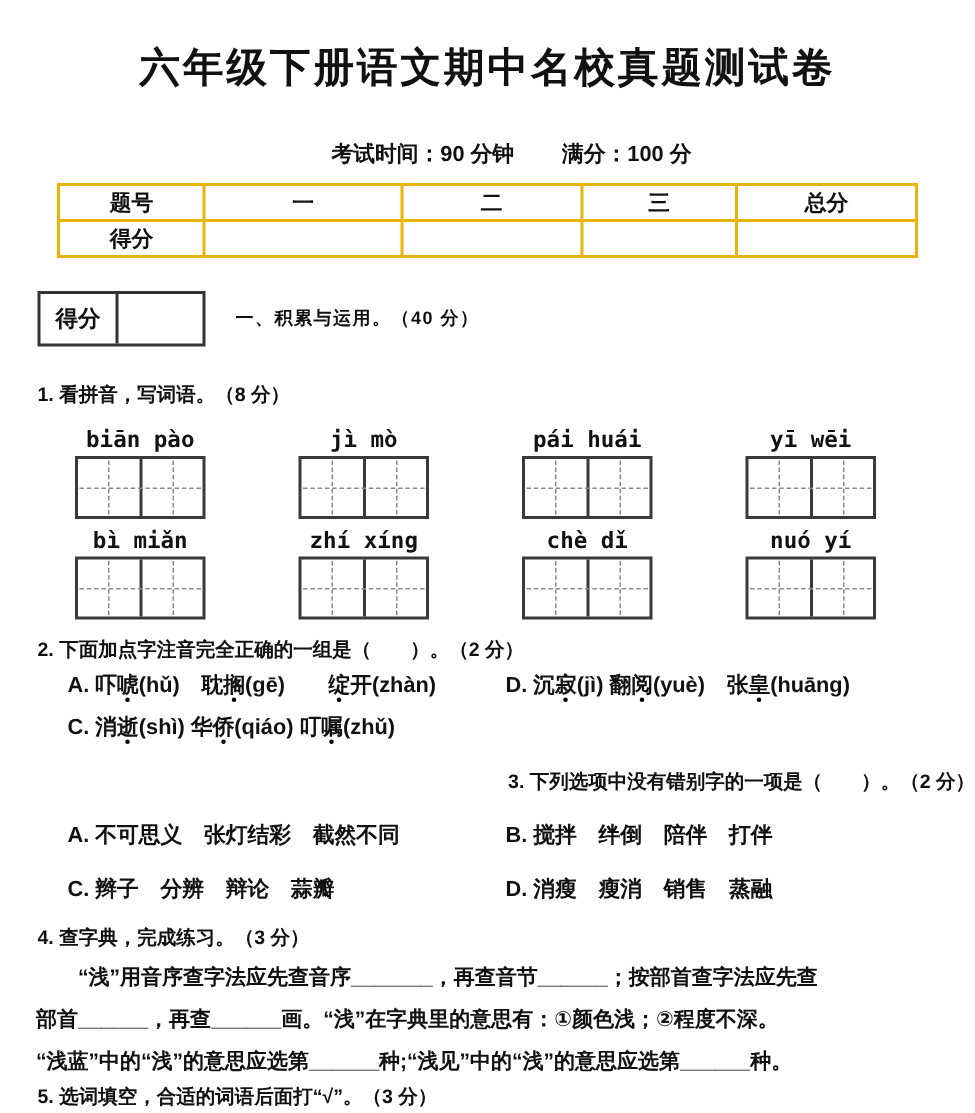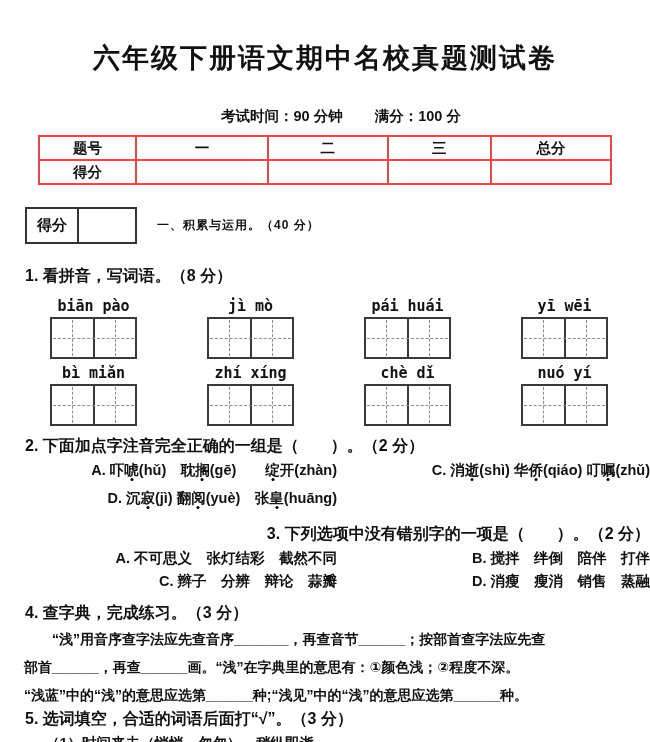--- a/index.html
+++ b/index.html
@@ -4,65 +4,65 @@
 <style>
   * { box-sizing: border-box; }
   html,body { margin:0; padding:0; background:#fff; }
   .page {
     width:650px; height:742px; overflow:hidden; position:relative;
     background:#fff; color:#111;
     font-family:"Liberation Sans","DejaVu Sans",sans-serif;
     font-weight:700;
   }
   .title {
-    margin:0; padding-top:41px; text-align:center;
+    margin:0; padding-top:28px; text-align:center;
     font-size:27px; letter-spacing:2px; font-weight:900; line-height:34px;
   }
   .meta { margin-top:32px; text-align:center; font-size:14.5px; height:18px; line-height:18px;padding-left:32px; }
   .meta span + span { margin-left:28px; }
 
   table.score-table {
     width:574px; margin:10px auto 0; border-collapse:collapse; table-layout:fixed;
     font-size:14.5px;
   }
-  table.score-table td { border:2px solid #ef4444; height:24px; text-align:center; padding:0; }
+  table.score-table td { border:2px solid #eab308; height:24px; text-align:center; padding:0; }
 
   .section-row { display:flex; align-items:center; margin:22px 0 0 25px; }
   .score-box { display:flex; width:112px; height:37px; border:2px solid #333; background:#fff; }
   .score-box-label { width:52px; display:flex; align-items:center; justify-content:center; border-right:2px solid #333; font-size:15px; }
   .score-box-blank { flex:1; }
   .section-heading { margin-left:20px; font-size:12px; letter-spacing:1px; }
 
-  .q-heading { margin-left:25px; font-size:16px; height:20px; line-height:20px; white-space:nowrap; }
+  .q-heading { margin-left:25px; font-size:13px; height:20px; line-height:20px; white-space:nowrap; }
   #q1-heading { margin-top:22px; }
   #q2-heading { margin-top:10px; }
   #q3-heading { margin-top:16px;text-align:right; }
   #q4-heading { margin-top:12px; }
   #q5-heading { margin-top:0px; }
 
-  .pinyin-row { display:flex; justify-content:space-between; margin:10px 42px 0 50px;align-items:flex-end; }
+  .pinyin-row { display:flex; justify-content:space-between; margin:10px 66px 0 50px;align-items:flex-end; }
   .pinyin-row.row2 { margin-top:4px; }
   .pin-group { width:87px; }
   .pin-label {
     text-align:center; height:20px; line-height:20px; white-space:nowrap;
     font-family:"DejaVu Sans Mono","Liberation Mono",monospace;
     font-size:15px; font-weight:700;
   }
   .tian-box { display:flex; height:42px; border:2px solid #3a3a3a; position:relative; margin-top:1px; background:#fff; }
   .tian-box::after { content:""; position:absolute; left:1px; right:1px; top:50%; border-top:1px dashed #8a8a8a; }
   .tian-cell { flex:1; position:relative; }
   .tian-cell + .tian-cell { border-left:2px solid #3a3a3a; }
   .tian-cell::before { content:""; position:absolute; top:1px; bottom:1px; left:50%; border-left:1px dashed #8a8a8a; }
 
   .options-grid {
     display:grid; grid-template-columns:292px auto; row-gap:8px;
     margin:4px 0 0 45px; font-size:14.5px; white-space:nowrap;
   }
-  .options-grid.q3 { margin-top:4px; row-gap:3px; }
-  .option { height:20px; line-height:20px;text-align:right; }
+  .options-grid.q3 { margin-top:16px; row-gap:16px; }
+  .option { height:20px; line-height:20px; }
 
   .dot-under { position:relative; }
   .dot-under::after {
     content:""; position:absolute; left:50%; bottom:-3px; transform:translateX(-50%);
     width:3px; height:3px; border-radius:50%; background:#000;
   }
 
   .para { margin:2px 24px 0 24px; font-size:14px; line-height:28px; }
   .para-line { white-space:nowrap; }
   .para-line.indent { text-indent:2em; }
@@ -175,22 +175,22 @@
       <div class="tian-box">
           <div class="tian-cell"></div>
           <div class="tian-cell"></div>
         </div>
     </div>
   </div>
 
   <div class="q-heading" id="q2-heading">2. 下面加点字注音完全正确的一组是（　　）。（2 分）</div>
   <div class="options-grid">
     <div class="option">A. 吓<span class="dot-under">唬</span>(hǔ)　耽<span class="dot-under">搁</span>(gē)　　<span class="dot-under">绽</span>开(zhàn)</div>
+    <div class="option">D. 沉<span class="dot-under">寂</span>(jì) 翻<span class="dot-under">阅</span>(yuè)　张<span class="dot-under">皇</span>(huāng)</div>
     <div class="option">C. 消<span class="dot-under">逝</span>(shì) 华<span class="dot-under">侨</span>(qiáo) 叮<span class="dot-under">嘱</span>(zhǔ)</div>
-    <div class="option">D. 沉<span class="dot-under">寂</span>(jì) 翻<span class="dot-under">阅</span>(yuè)　张<span class="dot-under">皇</span>(huāng)</div>
   </div>
 
   <div class="q-heading" id="q3-heading">3. 下列选项中没有错别字的一项是（　　）。（2 分）</div>
   <div class="options-grid q3">
     <div class="option">A. 不可思义　张灯结彩　截然不同</div>
     <div class="option">B. 搅拌　绊倒　陪伴　打伴</div>
     <div class="option">C. 辫子　分辨　辩论　蒜瓣</div>
     <div class="option">D. 消瘦　瘦消　销售　蒸融</div>
   </div>
 

